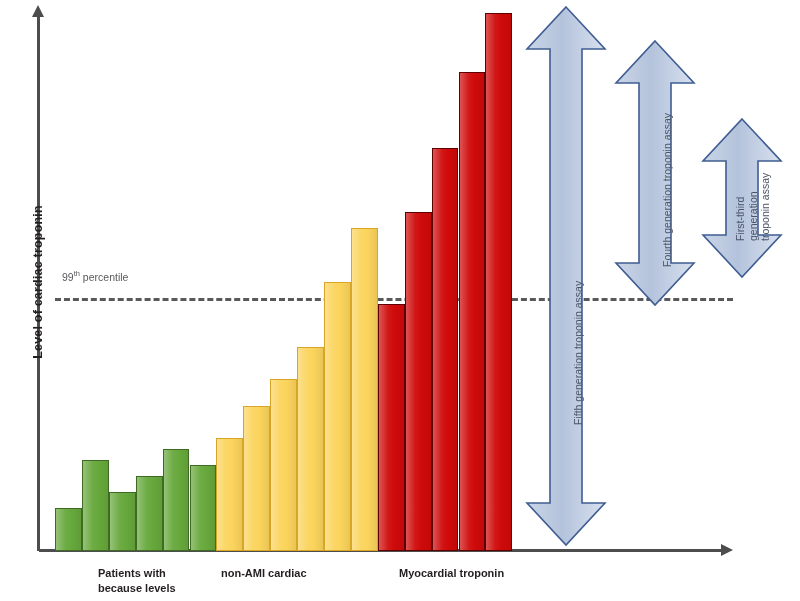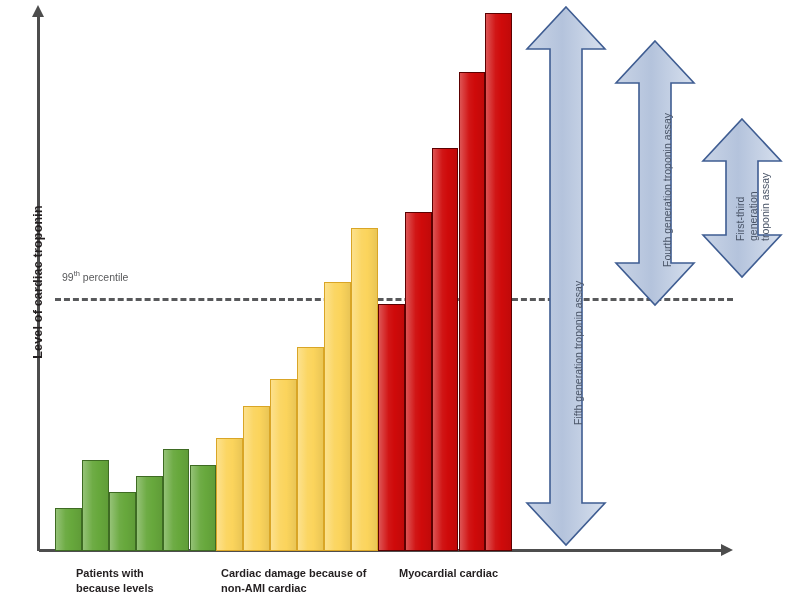--- a/index.html
+++ b/index.html
@@ -40,21 +40,21 @@
   
   #pct-line{position:absolute;left:55px;top:316px;width:678px;height:0;
             border-top:3px dashed #58595b;}
   #pct-label{position:absolute;left:62px;top:287px;font-size:10.5px;
              color:#58595b;white-space:nowrap;}
   #pct-label sup{font-size:7.5px;}
 
   
   .cat-label{position:absolute;font-size:11px;font-weight:bold;
              line-height:14.5px;color:#231f20;}
-  #cat-0{left:76px;top:566px;width:110px;}
+  #cat-0{left:98px;top:566px;width:110px;}
   #cat-1{left:221px;top:566px;width:185px;}
   #cat-2{left:399px;top:566px;width:160px;}
 
   
   .assay{position:absolute;}
   .assay svg{display:block;overflow:visible;}
   .assay-label{position:absolute;font-size:10.5px;color:#4a5568;
                white-space:nowrap;line-height:12.5px;
                transform-origin:0 0;transform:rotate(-90deg);}
   .assay-label.multi{white-space:normal;}
@@ -128,25 +128,24 @@
   <div id="pct-line" style="top: 298.14px;"></div>
   <div id="pct-label" style="top: 269.14px;">
     <span>99</span><sup>th</sup><span> percentile</span>
   </div>
 
   <div class="cat-label" id="cat-0">
     <div>Patients with</div>
     <div>because levels</div>
   </div>
   <div class="cat-label" id="cat-1">
-    <div>Cardiac damage because of</div>
     <div>non-AMI cardiac</div>
   </div>
   <div class="cat-label" id="cat-2">
-    <div>Myocardial cardiac</div>
+    <div>Myocardial troponin</div>
   </div>
 
   <div class="assay" id="assay-0" style="left:524px;top:5px;">
     <svg width="84" height="542" viewBox="0 0 84 542" aria-hidden="true">
       <defs>
         <linearGradient id="ag0" x1="0" y1="0" x2="1" y2="0">
           <stop offset="0%" stop-color="#c9d4e6"></stop>
           <stop offset="45%" stop-color="#b4c3dc"></stop>
           <stop offset="100%" stop-color="#d7e0ee"></stop>
         </linearGradient>

